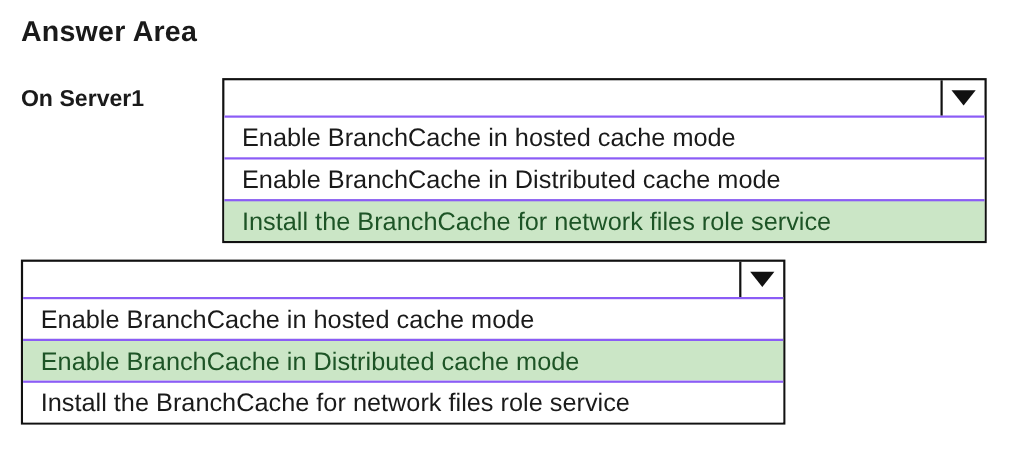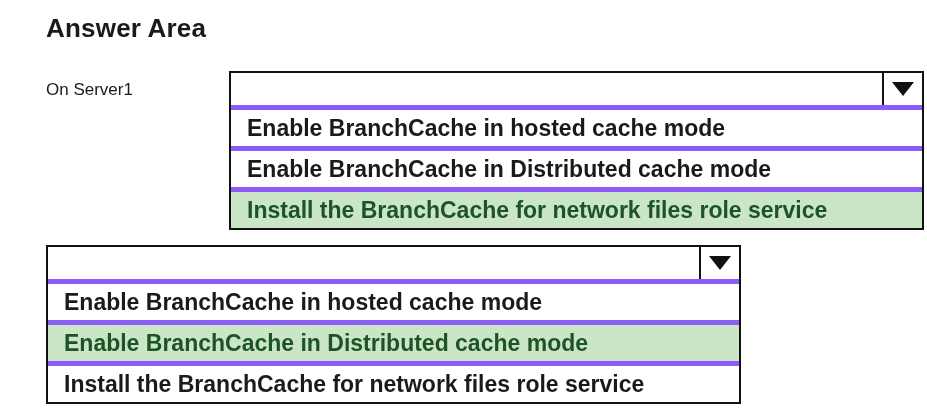--- a/index.html
+++ b/index.html
@@ -8,42 +8,43 @@
     background: #ffffff;
   }
   body {
     width: 927px;
     height: 420px;
     font-family: "Liberation Sans", sans-serif;
     color: #1a1a1a;
     overflow: hidden;
   }
   .page {
-    padding: 13px 0 0 46px;
+    padding: 13px 0 0 19px;
     box-sizing: border-box;
     border-radius: 20px;
   }
   .title {
     font-size: 26px;
     font-weight: bold;
     margin: 0 0 27px 0;
     letter-spacing: 0.2px;
   }
   .qa-block {
     display: flex;
     align-items: flex-start;
     margin-bottom: 15px;
   }
   .qa-label {
     width: 183px;
     flex: 0 0 183px;
-    font-size: 17px;
+    font-size: 21px;
     line-height: 30px;
     padding-top: 4px;
     box-sizing: border-box;
+    font-weight: bold;
   }
   .dropdown-box {
     width: 695px;
     flex: 0 0 695px;
     border: 2px solid #111111;
     box-sizing: border-box;
     background: #ffffff;
   }
   .select-row {
     display: flex;
@@ -69,31 +70,30 @@
     cursor: pointer;
   }
   .caret {
     width: 0;
     height: 0;
     border-left: 11px solid transparent;
     border-right: 11px solid transparent;
     border-top: 14px solid #111111;
   }
   .option-row {
-    border-top: 5px solid #8b5cf6;
+    border-top: 2px solid #8b5cf6;
     height: 36px;
     line-height: 36px;
     font-size: 23px;
     padding-left: 16px;
     white-space: nowrap;
     overflow: hidden;
     cursor: pointer;
     background: #ffffff;
     color: #1a1a1a;
-    font-weight: bold;
   }
   .option-row.highlighted {
     background: #cbe6c6;
     color: #1d5426;
   }
 </style>
 </head>
 <body>
 
 <div class="page">

